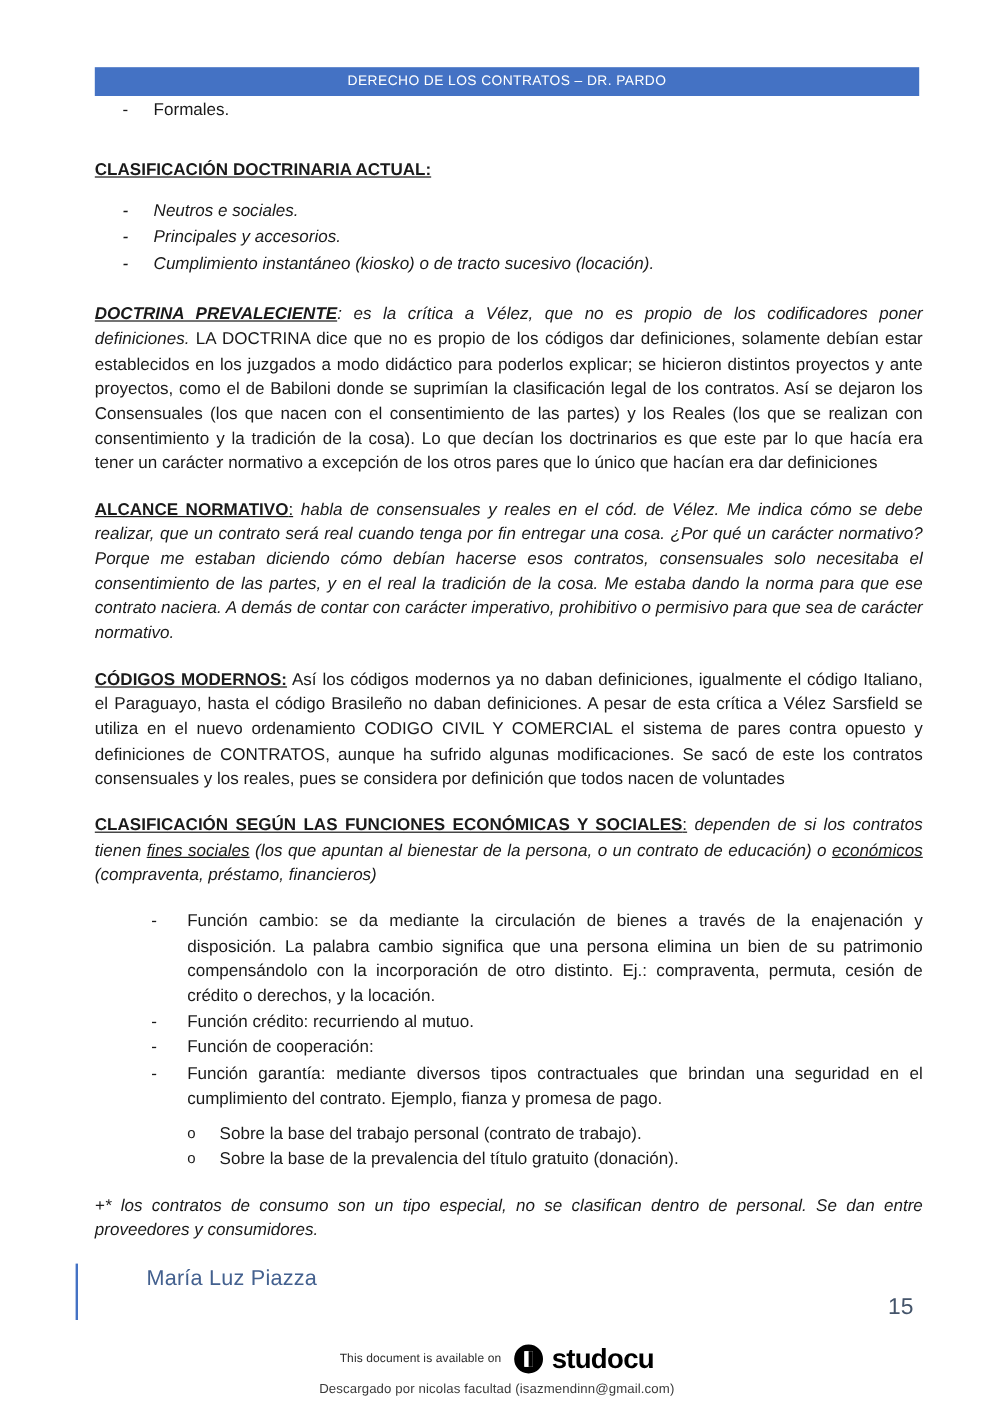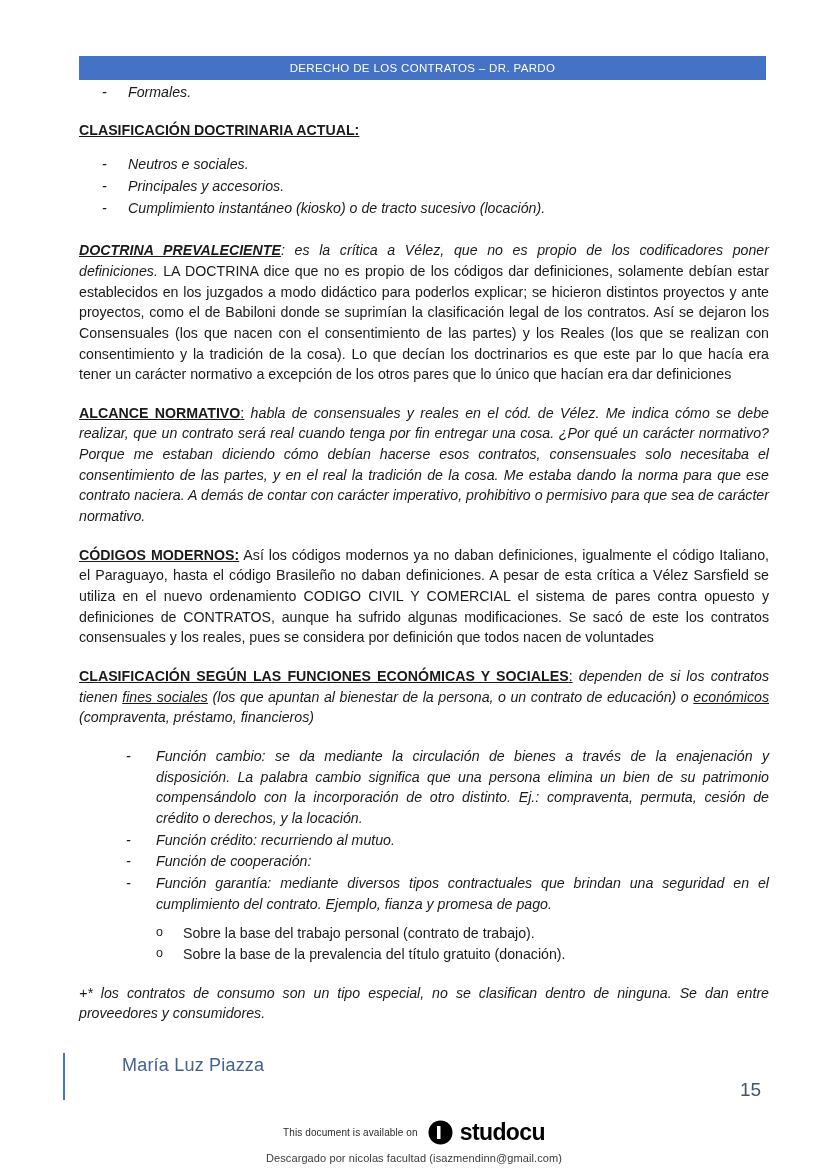--- a/index.html
+++ b/index.html
@@ -69,41 +69,40 @@
   }
   .lead.italic-lead {
     font-style: italic;
   }
   .u { text-decoration: underline; }
   .i { font-style: italic; }
   .n { font-style: normal; }
 
   
   .section-heading {
-    margin: 0 0 6px 0;
+    margin: 12px 0 6px 0;
     font-size: 14.2px;
     font-weight: bold;
     text-decoration: underline;
     line-height: 1.45;
   }
 
   
   ul.dash-list {
     list-style: none;
     margin: 0 0 9px 0;
     padding: 0;
   }
   ul.dash-list > li {
     position: relative;
     padding-left: 49px;
     font-size: 14.2px;
     line-height: 1.455;
     margin-bottom: 1px;
     text-align: justify;
-    font-style: italic;
   }
   ul.dash-list > li::before {
     content: "-";
     position: absolute;
     left: 23px;
     top: 0;
   }
   ul.dash-list.italic > li { font-style: italic; }
 
   
@@ -280,21 +279,21 @@
       <li><span>Función garantía: mediante diversos tipos contractuales que brindan una seguridad en el cumplimiento del contrato. Ejemplo, fianza y promesa de pago.</span></li>
     </ul>
 
     <ul class="circle-list">
       <li><span>Sobre la base del trabajo personal (contrato de trabajo).</span></li>
       <li><span>Sobre la base de la prevalencia del título gratuito (donación).</span></li>
     </ul>
 
     <div class="gap-lg"></div>
 
-    <p class="para italic">+* los contratos de consumo son un tipo especial, no se clasifican dentro de ninguna. Se dan entre proveedores y consumidores.</p>
+    <p class="para italic">+* los contratos de consumo son un tipo especial, no se clasifican dentro de personal. Se dan entre proveedores y consumidores.</p>
 
   </div>
 
 
   <div class="signature-rule"></div>
   <div class="signature-name">María Luz Piazza</div>
 
   <div class="page-number">15</div>
 
   <div class="footer">

